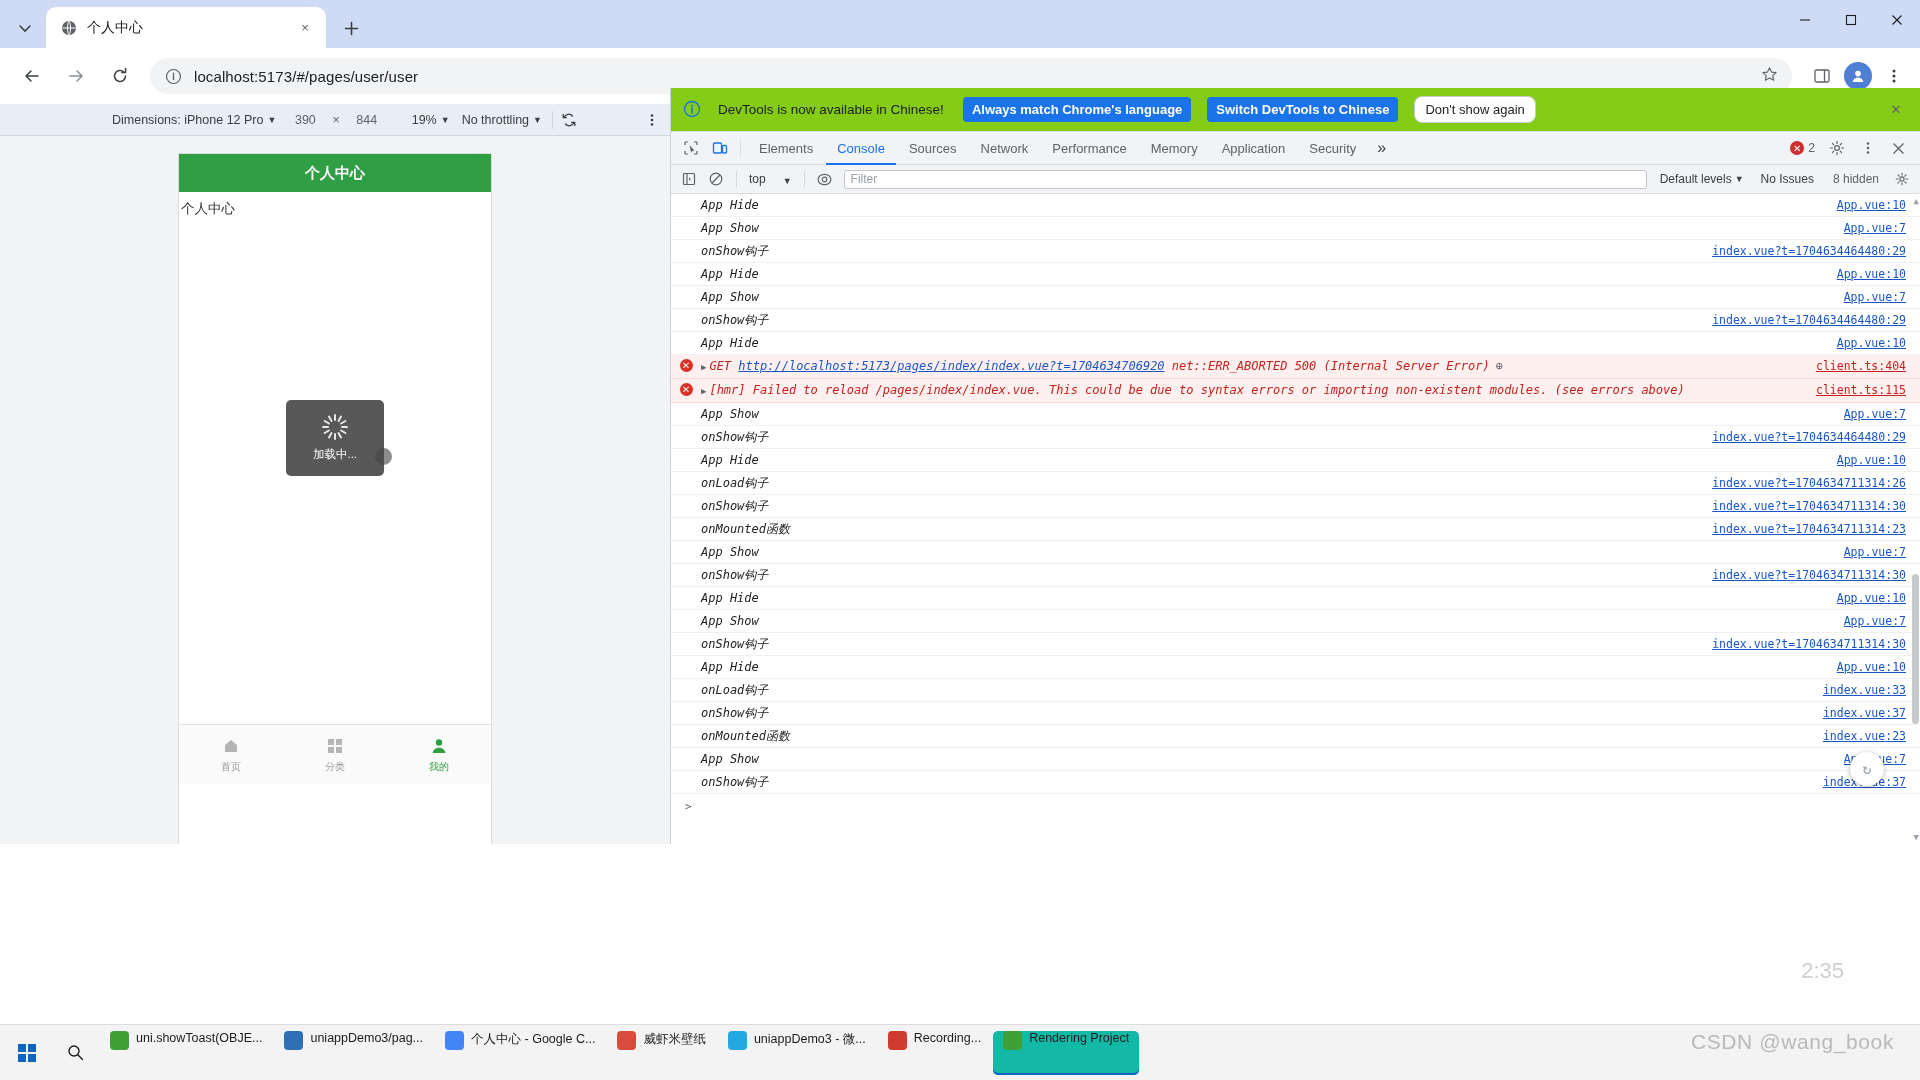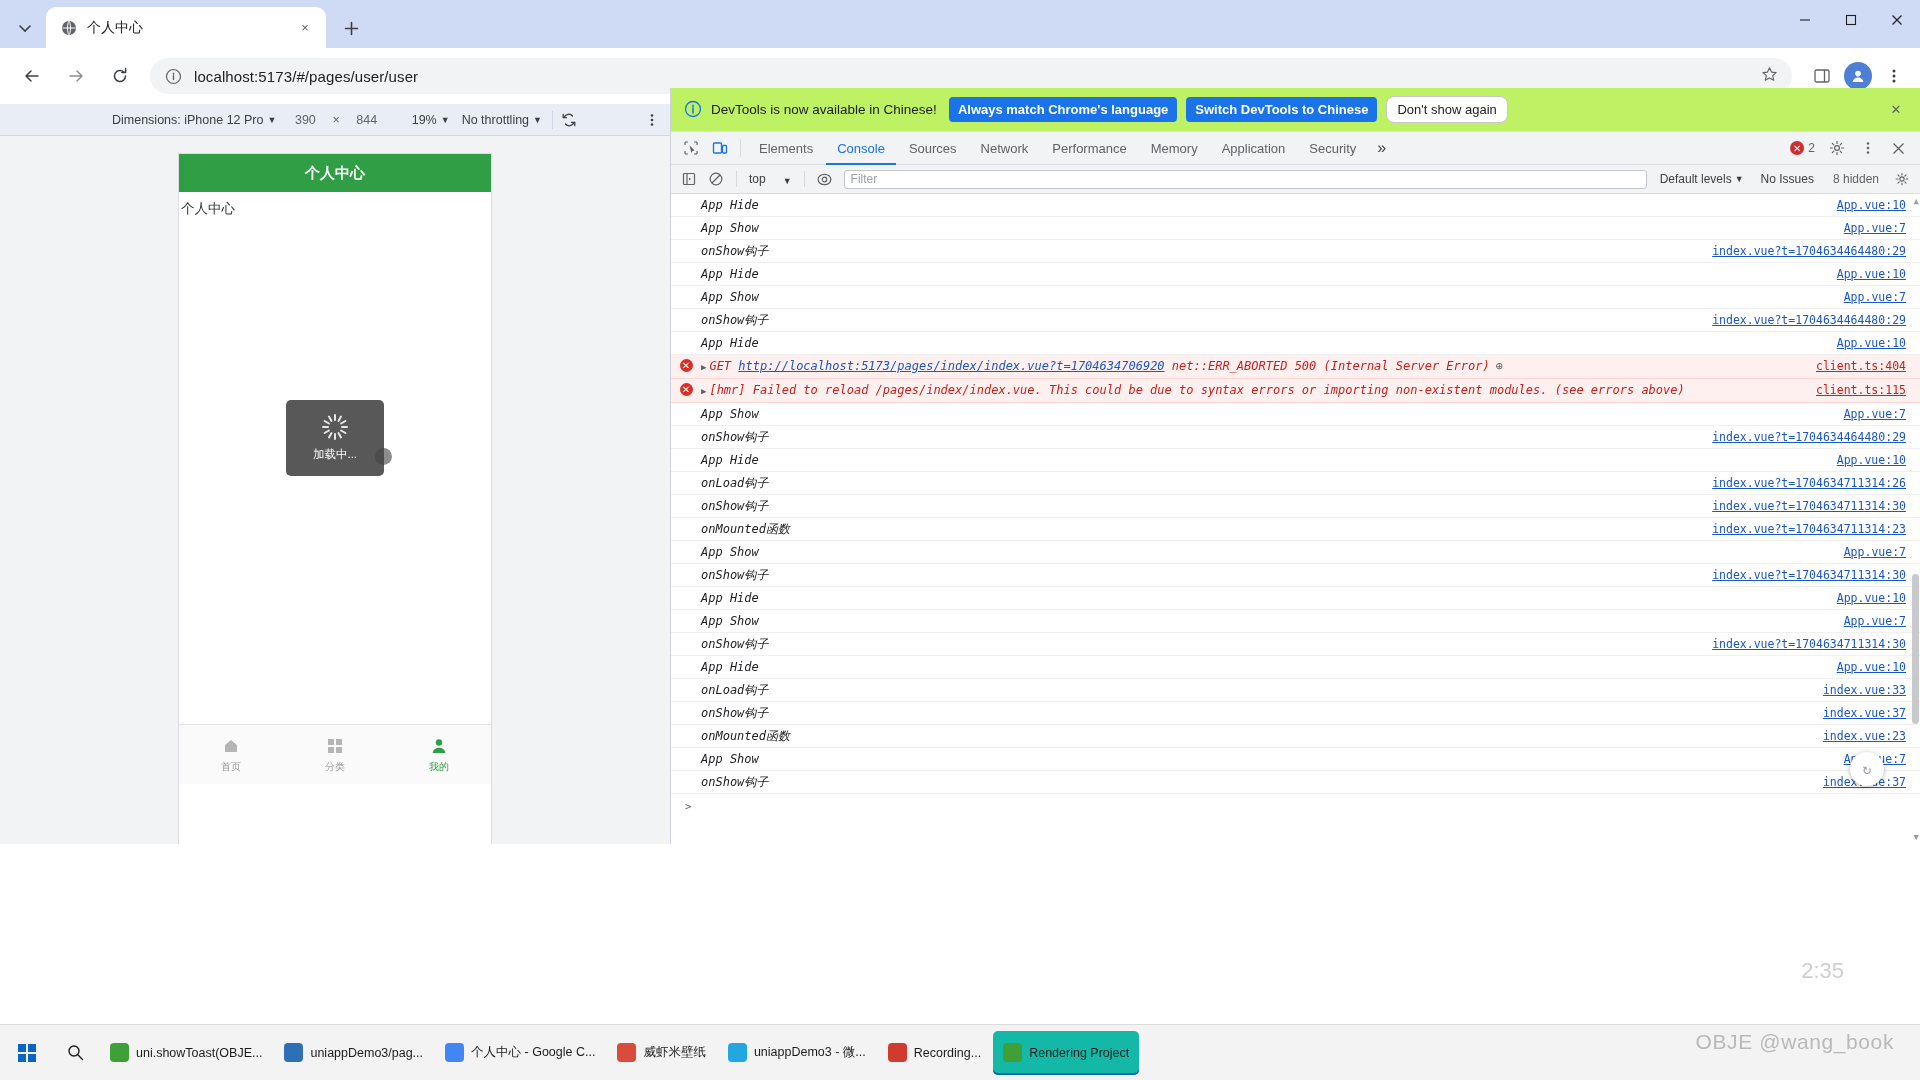--- a/index.html
+++ b/index.html
@@ -122,22 +122,22 @@
   .tabbar-label { font-size:10px; color:#999; }
   .tabbar-item.active .tabbar-label { color:#2f9e44; }
 
   
   .devtools {
     position:absolute; left:670px; top:88px; width:1250px; height:756px;
     background:#fff; border-left:1px solid #cdd1d9;
     display:flex; flex-direction:column;
   }
   .dt-banner {
-    height:44px; background:#bef264; border-bottom:1px solid #e0e0e0;
-    display:flex; align-items:center; padding:0 12px; gap:9px; flex:none;text-align:center;
+    height:44px; background:#84cc16; border-bottom:1px solid #e0e0e0;
+    display:flex; align-items:center; padding:0 12px; gap:16px; flex:none;
   }
   .dt-banner-info { width:19px; height:19px; flex:none; color:#1a73e8;}
   .dt-banner-text { font-size:13.5px; color:#202124; margin-right:3px;}
   .btn-blue {
     background:#1a73e8; color:#fff; border-radius:4px; font-size:13px;
     padding:5px 9px; font-weight:bold; white-space:nowrap;
   }
   .btn-plain {
     border:1px solid #c6c9d0; border-radius:8px; font-size:13px;
     padding:5px 10px; color:#202124; background:#fff; white-space:nowrap;
@@ -210,21 +210,21 @@
   }
 
   
   .taskbar {
     position:absolute; left:0; bottom:0; width:1920px; height:56px;
     background:#f3f3f3; border-top:1px solid #dcdcdc;
     display:flex; align-items:center; padding-left:4px; gap:2px;
   }
   .tb-sysbtn { width:46px; height:48px; display:flex; align-items:center; justify-content:center; }
   .tb-item {
-    height:44px; display:flex; align-items:center; gap:7px; padding:0 10px;
+    height:44px; display:flex; gap:7px; padding:0 10px;
     border-radius:5px; font-size:12.5px; color:#1c1c1c; max-width:178px;
   }
   .tb-item.active { background:#14b8a6; box-shadow:inset 0 -2px 0 #0a66c2;}
   .tb-ico { width:19px; height:19px; border-radius:4px; flex:none; }
   .tb-label { overflow:hidden; white-space:nowrap; text-overflow:ellipsis; }
   .watermark-bottom {
     position:absolute; right:26px; bottom:26px;
     font-size:21px; color:#b9b9b9; letter-spacing:.6px;
   }
   .watermark-mid {
@@ -730,16 +730,16 @@
         <div class="tb-item">
           <span class="tb-ico" style="background: rgb(209, 59, 46);"></span>
           <span class="tb-label">Recording...</span>
         </div>
         <div class="tb-item active">
           <span class="tb-ico" style="background: rgb(63, 160, 56);"></span>
           <span class="tb-label">Rendering Project</span>
         </div>
       </div>
     <div class="watermark-mid">2:35</div>
-    <div class="watermark-bottom">OBJE @wang_book</div>
+    <div class="watermark-bottom">CSDN @wang_book</div>
   </div>
 
 </div>
 
 </body></html>

